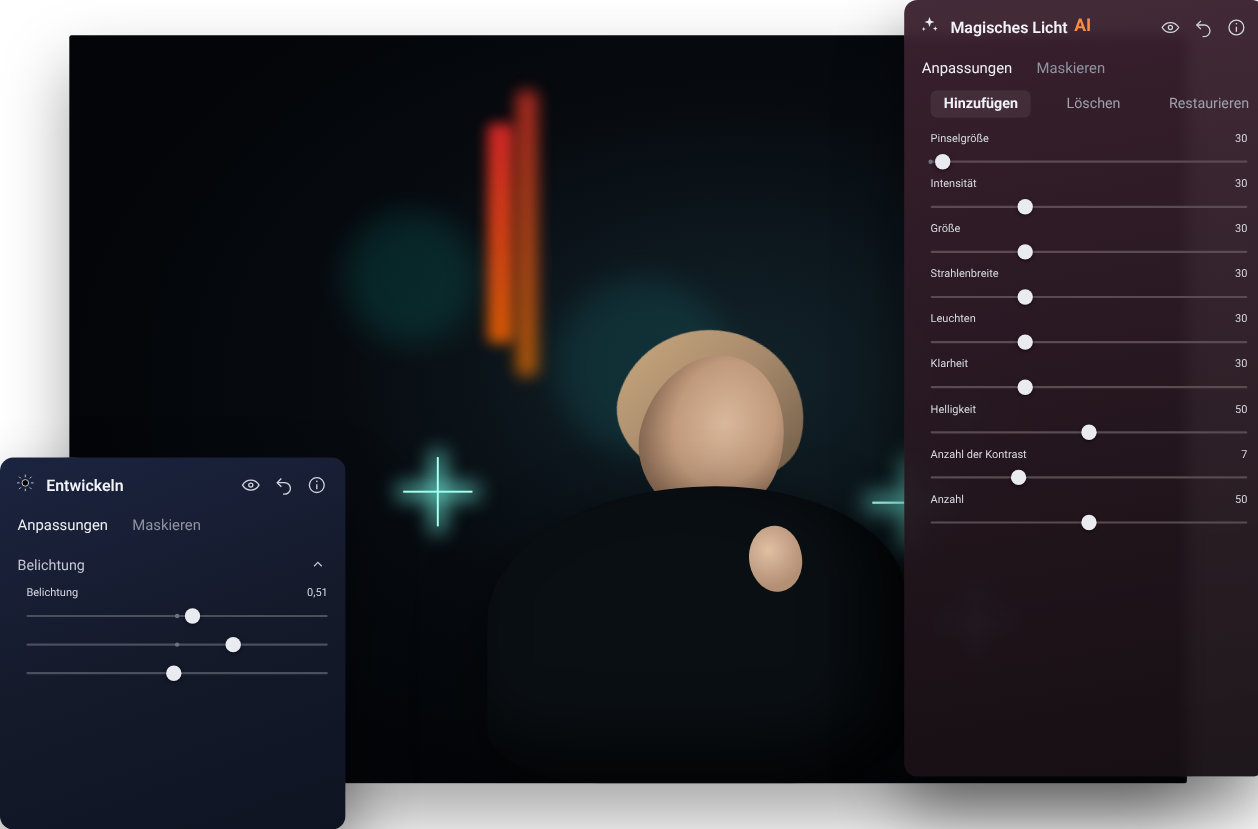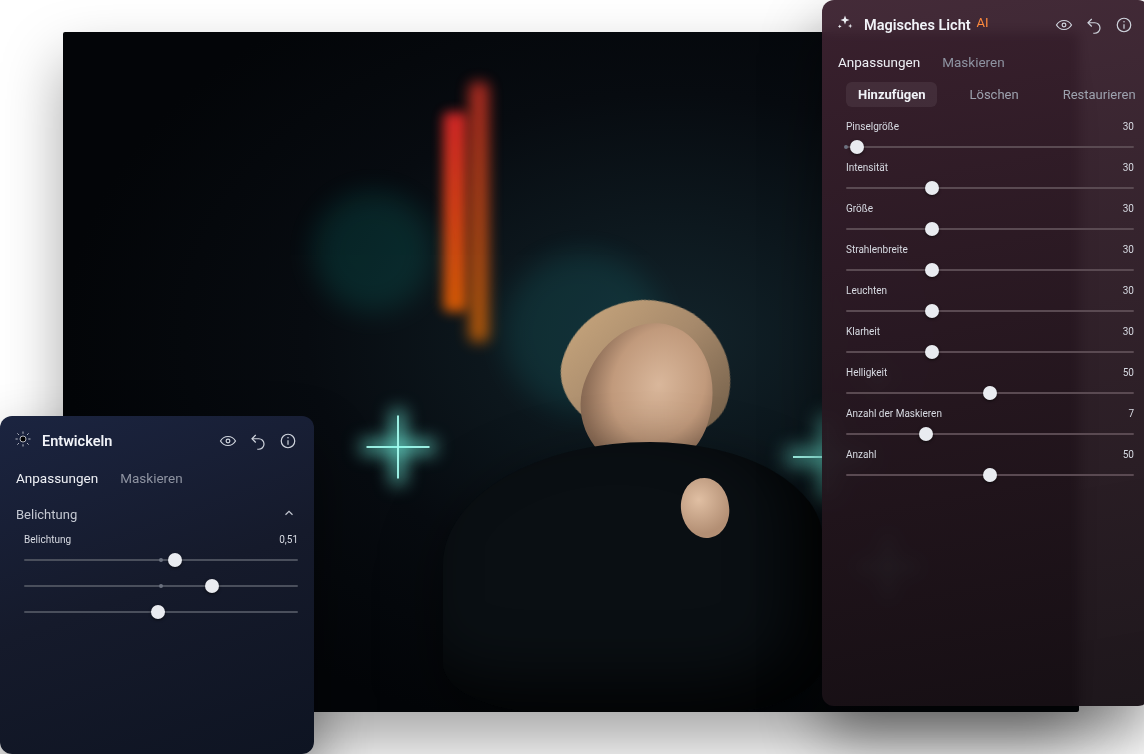--- a/index.html
+++ b/index.html
@@ -88,21 +88,21 @@
   .panel.right {
     left: 822px; top: 0; width: 328px; height: 706px;
     background: linear-gradient(170deg, rgba(60,34,48,.96) 0%, rgba(36,22,30,.96) 60%, rgba(22,15,20,.97) 100%);
   }
 
   .panel-header {
     display:flex; align-items:center; gap:10px;
     padding: 14px 16px 12px 14px;
   }
   .panel-title { font-weight:600; font-size:14.5px; color:#f1f3f8; flex:0 0 auto; }
-  .ai-badge { color:#ff8a3d; font-size:13px; font-weight:400; margin-left:-4px; margin-top:-6px;}
+  .ai-badge { color:#ff8a3d; font-size:16px; font-weight:700; margin-left:-4px; margin-top:-6px;}
   .spacer { flex:1; }
   .hicon { width:20px; height:20px; display:flex; align-items:center; justify-content:center; color:#cfd4dd; cursor:pointer;}
   .hicon svg { width:18px; height:18px; stroke:#cfd4dd; fill:none; stroke-width:1.6; }
 
   .tabs { display:flex; gap:22px; padding: 6px 16px 12px 16px; font-size:13.5px; }
   .tab { color:#8e93a1; cursor:pointer; }
   .tab.active { color:#eef0f5; }
 
   .section-label { font-size:13px; color:#a7acb9; padding: 4px 16px 10px 16px; }
 
@@ -349,21 +349,21 @@
           <span>Helligkeit</span>
           <span>50</span>
         </div>
         <div class="track">
           <div class="rail"></div>
           <div class="thumb" style="left: 50%;"></div>
         </div>
       </div>
       <div class="slider-row">
         <div class="sl-head">
-          <span>Anzahl der Maskieren</span>
+          <span>Anzahl der Kontrast</span>
           <span>7</span>
         </div>
         <div class="track">
           <div class="rail"></div>
           <div class="thumb" style="left: 27.7778%;"></div>
         </div>
       </div>
       <div class="slider-row">
         <div class="sl-head">
           <span>Anzahl</span>

